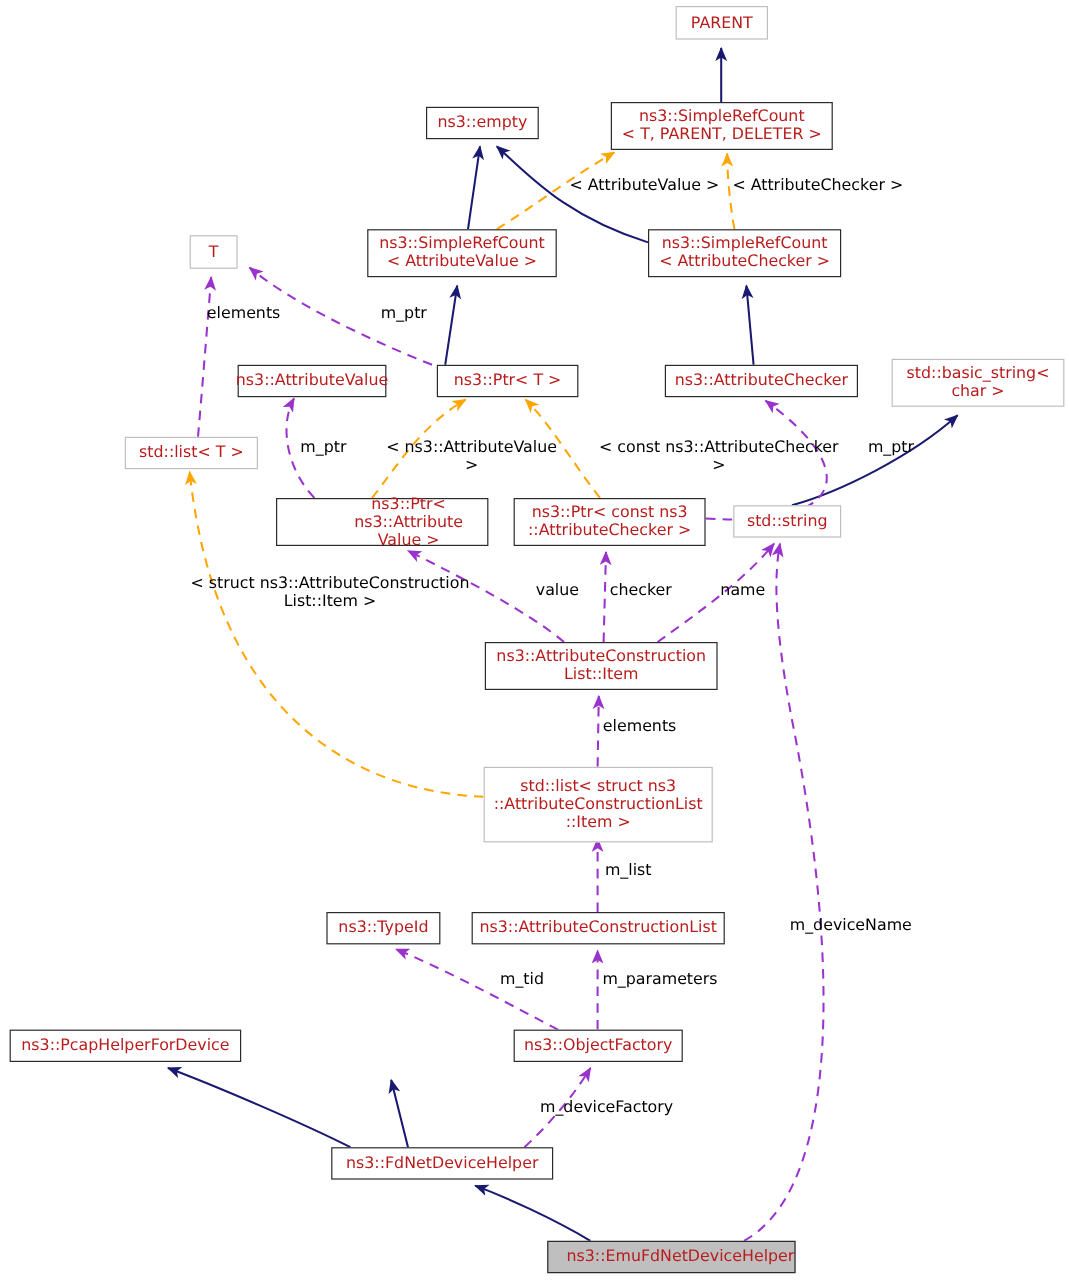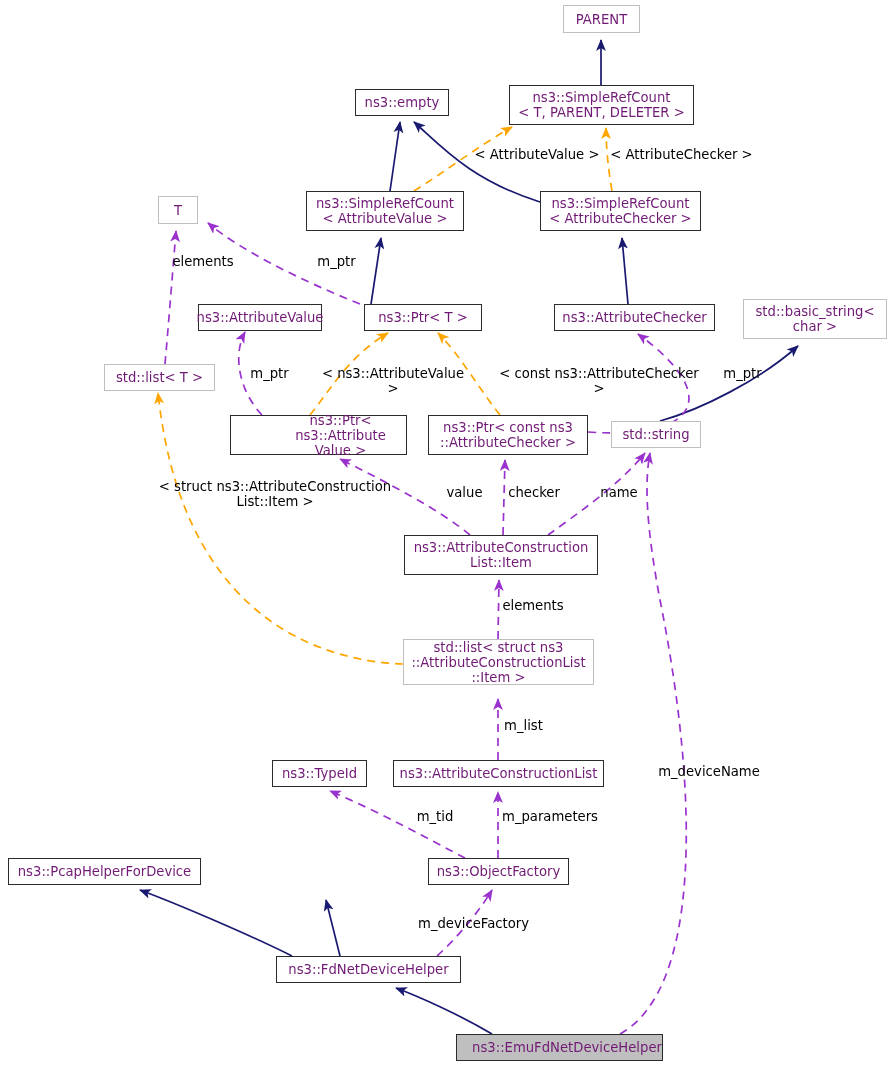--- a/index.html
+++ b/index.html
@@ -26,21 +26,21 @@
   }
   .node {
     position: absolute;
     box-sizing: border-box;
     display: flex;
     align-items: center;
     justify-content: center;
     text-align: center;
     font-size: 13.2px;
     line-height: 15px;
-    color: #701a75;
+    color: #b91c1c;
     background: #ffffff;
     white-space: pre-line;
     padding: 1px 4px;
     z-index: 5;
   }
   
   .node.cls {
     border: 1.6px solid #2b2b2b;
   }
   
@@ -161,21 +161,21 @@
   <div class="node ext" style="left:743px; top:299px;  width:144px; height:40px;">std::basic_string&lt;
 char &gt;</div>
   <div class="node ext" style="left:104px; top:364px;  width:111px; height:27px;">std::list&lt; T &gt;</div>
   <div class="node cls" style="left:230px; top:415px;  width:177px; height:40px;padding-left:48px;">ns3::Ptr&lt; ns3::Attribute
 Value &gt;</div>
   <div class="node cls" style="left:428px; top:415px;  width:160px; height:40px;">ns3::Ptr&lt; const ns3
 ::AttributeChecker &gt;</div>
   <div class="node ext" style="left:611px; top:421px;  width:90px;  height:27px;">std::string</div>
   <div class="node cls" style="left:404px; top:535px;  width:194px; height:40px;">ns3::AttributeConstruction
 List::Item</div>
-  <div class="node ext" style="left:403px; top:639px;  width:191px; height:46px;">std::list&lt; struct ns3
+  <div class="node ext" style="left:403px; top:639px;  width:191px; height:63px;">std::list&lt; struct ns3
 ::AttributeConstructionList
 ::Item &gt;</div>
   <div class="node cls" style="left:272px; top:760px;  width:95px;  height:27px;">ns3::TypeId</div>
   <div class="node cls" style="left:393px; top:760px;  width:211px; height:27px;">ns3::AttributeConstructionList</div>
   <div class="node cls" style="left:8px;   top:858px;  width:193px; height:27px;">ns3::PcapHelperForDevice</div>
   <div class="node cls" style="left:428px; top:858px;  width:141px; height:27px;">ns3::ObjectFactory</div>
   <div class="node cls" style="left:276px; top:956px;  width:185px; height:27px;text-align:center;">ns3::FdNetDeviceHelper</div>
   <div class="node current" style="left:456px; top:1034px; width:207px; height:27px;">ns3::EmuFdNetDeviceHelper</div>
 
   <div class="edge-label" style="left:473px; top:147px; width:128px;">&lt; AttributeValue &gt;</div>
@@ -189,15 +189,15 @@
   <div class="edge-label" style="left:157px; top:479px; width:236px;">&lt; struct ns3::AttributeConstruction
 List::Item &gt;</div>
   <div class="edge-label" style="left:443px; top:485px; width:43px;">value</div>
   <div class="edge-label" style="left:504px; top:485px; width:60px;">checker</div>
   <div class="edge-label" style="left:597px; top:485px; width:44px;">name</div>
   <div class="edge-label" style="left:497px; top:598px; width:72px;">elements</div>
   <div class="edge-label" style="left:500px; top:718px; width:47px;">m_list</div>
   <div class="edge-label" style="left:413px; top:809px; width:44px;">m_tid</div>
   <div class="edge-label" style="left:501px; top:809px; width:98px;">m_parameters</div>
   <div class="edge-label" style="left:655px; top:764px; width:108px;">m_deviceName</div>
-  <div class="edge-label" style="left:416px; top:916px; width:115px;">m_deviceFactory</div>
+  <div class="edge-label" style="left:448px; top:916px; width:115px;">m_deviceFactory</div>
 
 </div>
 
 </body></html>

